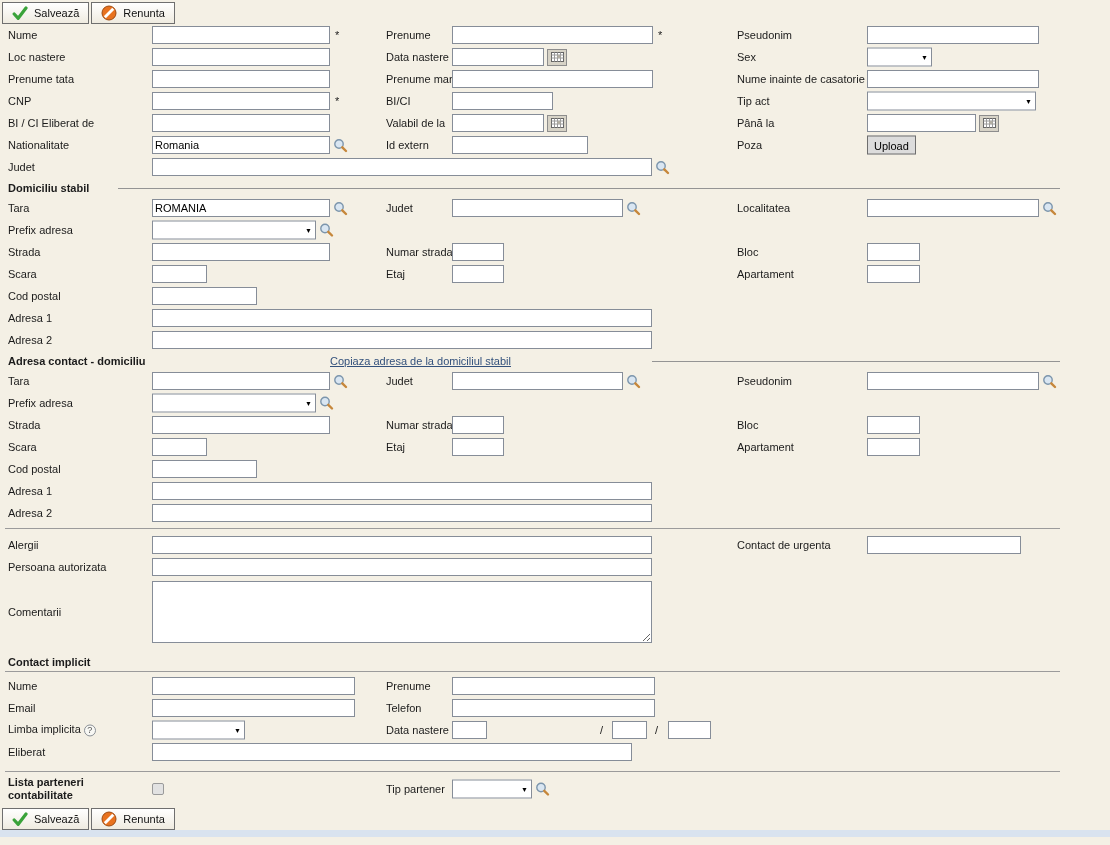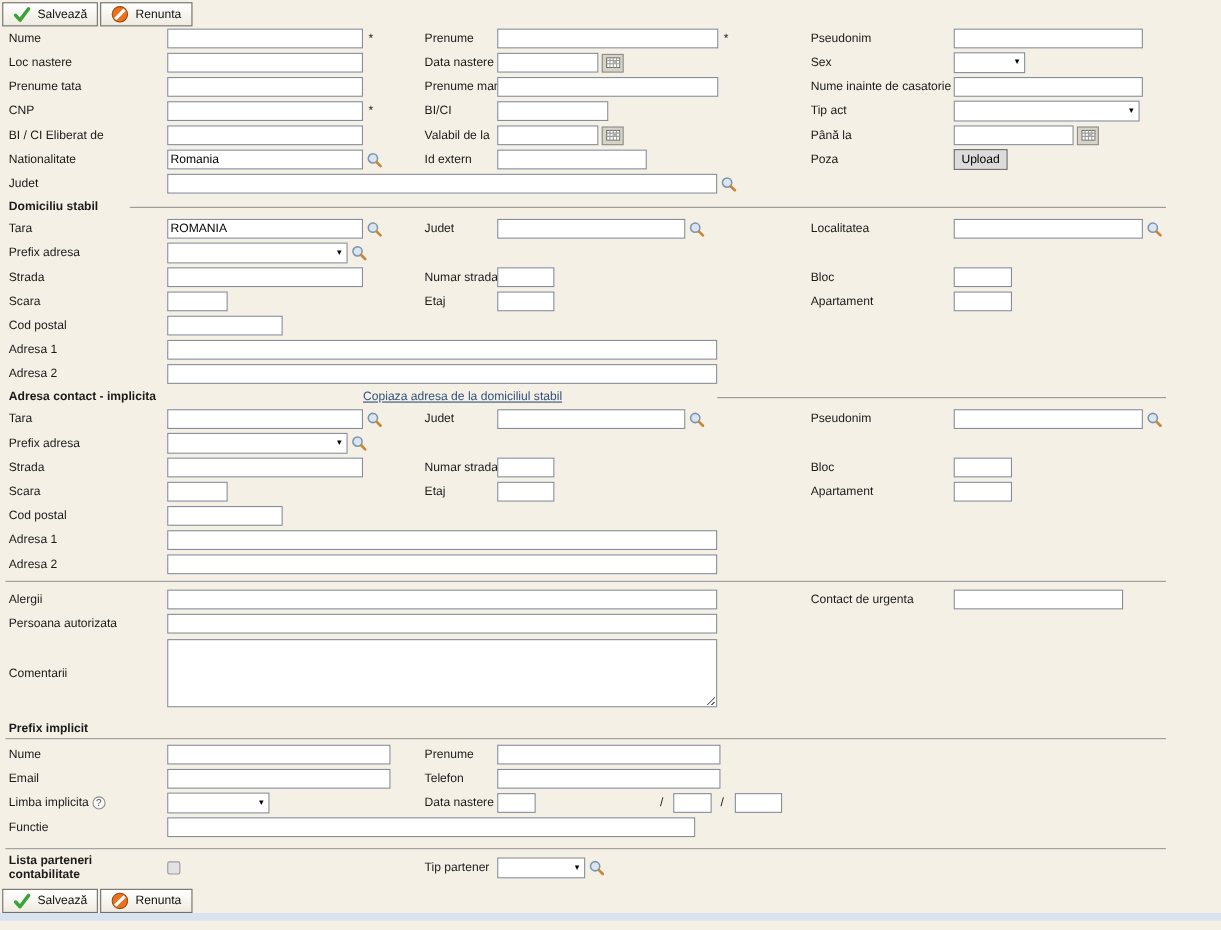--- a/index.html
+++ b/index.html
@@ -287,21 +287,21 @@
 </div>
 
 <div class="row">
   <span class="lb x8">Adresa 2</span>
   <span class="fw x152">
       <input class="ti w500" style="">
     </span>
 </div>
 
 <div class="sec">
-  <b>Adresa contact - implicita</b>
+  <b>Adresa contact - domiciliu</b>
   <a class="cpy" style="position:absolute;left:330px;top:50%;transform:translateY(-50%)">Copiaza adresa de la domiciliul stabil</a>
   <span class="rule" style="left:652px"></span>
 </div>
 
 <div class="row">
   <span class="lb x8">Tara</span>
   <span class="fw x152">
       <input class="ti w173" style="">
     <svg class="mag" width="15" height="15" viewBox="0 0 15 15">
         <circle cx="6" cy="6" r="4.2" fill="#d9e6f2" stroke="#7c95ac" stroke-width="1.4"></circle>
@@ -411,21 +411,21 @@
 <div class="row h68">
   <span class="lb x8">Comentarii</span>
   <span class="fw x152">
       <textarea class="ta" style=""></textarea>
     </span>
 </div>
 
 <div class="sp8"></div>
 
 <div class="row h15">
-  <b class="x8">Prefix implicit</b>
+  <b class="x8">Contact implicit</b>
 </div>
 <hr class="hrf" style="margin:2px 50px 3px 5px">
 
 <div class="row">
   <span class="lb x8">Nume</span>
   <span class="fw x152">
       <input class="ti w203" style="">
     </span>
   <span class="lb x370">Prenume</span>
   <span class="fw x452">
@@ -457,21 +457,21 @@
   <span class="fw x612">
       <input class="ti w35" style="">
     </span>
   <span class="lb x655">/</span>
   <span class="fw x668">
       <input class="ti w43" style="">
     </span>
 </div>
 
 <div class="row">
-  <span class="lb x8">Functie</span>
+  <span class="lb x8">Eliberat</span>
   <span class="fw x152">
       <input class="ti w480" style="">
     </span>
 </div>
 
 <hr class="hrf" style="margin:8px 50px 2px 5px">
 
 <div class="row h30">
   <span class="bold2 x8">Lista parteneri contabilitate</span>
   <span class="fw x152">

